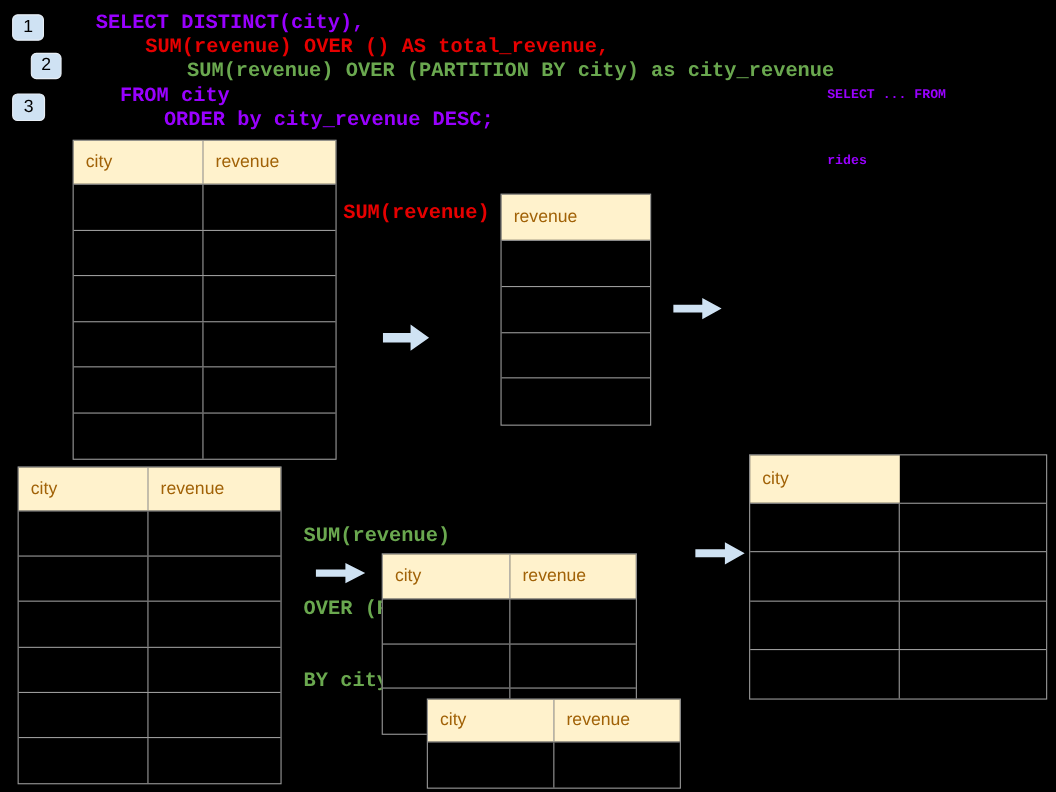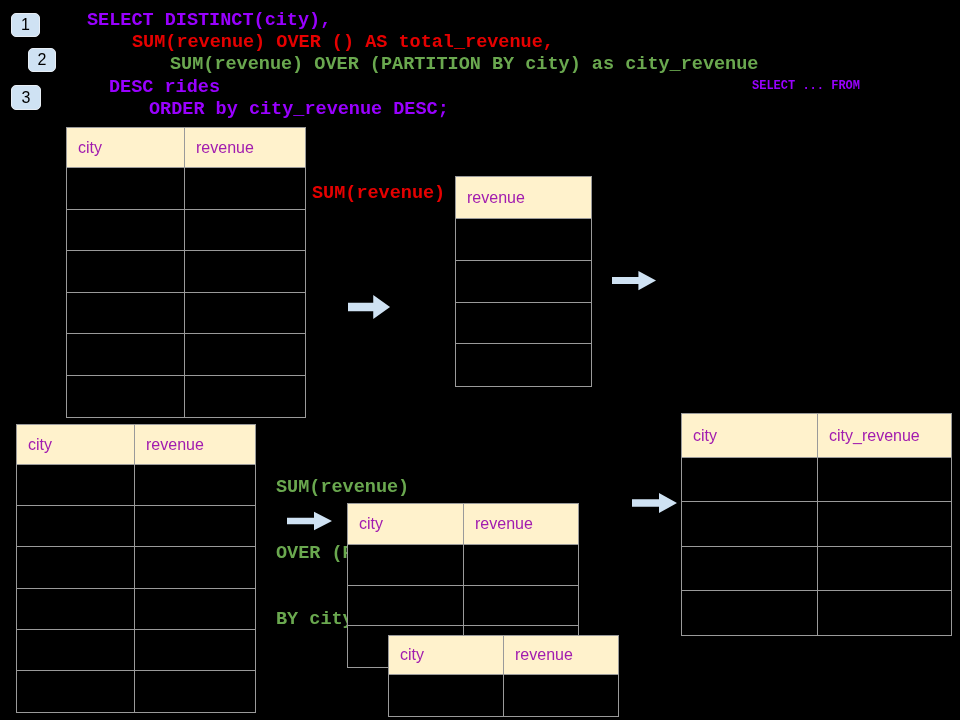--- a/index.html
+++ b/index.html
@@ -17,46 +17,47 @@
   .c-purple{color:var(--purple);}
   .c-red{color:var(--red);}
   .c-green{color:var(--green);}
   
   .tbl{position:absolute;border:1px solid var(--border);box-sizing:border-box;background:#000;}
   .row{display:flex;border-bottom:1px solid var(--border);box-sizing:border-box;}
   .row:last-child{border-bottom:none;}
   .cell{box-sizing:border-box;border-right:1px solid var(--border);}
   .cell:last-child{border-right:none;}
   .row.hdr .cell{background:var(--header_fill);display:flex;align-items:center;
-                 padding-left:11px;font-size:16px;color:#a21caf;}
+                 padding-left:11px;font-size:16px;color:#a16207;}
   .grow{flex:1;}
 </style>
 </head>
 <body>
 
 <div class="canvas">
 
   <div class="badge" style="left:11px;top:13px;width:29px;height:24px;">
       <span>1</span>
     </div>
   <div class="badge" style="left:28px;top:48px;width:28px;height:24px;">
       <span>2</span>
     </div>
   <div class="badge" style="left:11px;top:85px;width:30px;height:25px;">
       <span>3</span>
     </div>
 
   <div class="code c-purple" style="left:87px;top:10px;">SELECT DISTINCT(city),</div>
   <div class="code c-red" style="left:132px;top:32px;">SUM(revenue) OVER () AS total_revenue,</div>
   <div class="code c-green" style="left:132px;top:54px;margin-left:38px;">SUM(revenue) OVER (PARTITION BY city) as city_revenue</div>
-  <div class="code c-purple" style="left:109px;top:77px;">DESC rides</div>
+  <div class="code c-purple" style="left:109px;top:77px;">FROM city</div>
   <div class="code c-purple" style="left:109px;top:99px;margin-left:40px;">ORDER by city_revenue DESC;</div>
 
   <div class="code small c-purple" style="left:752px;top:36px;">
     <div>SELECT ... FROM</div>
+    <div>rides</div>
   </div>
 
   <div class="code c-red" style="left:312px;top:136px;line-height:23px;">
     <div>SUM(revenue)</div>
   </div>
 
   <div class="code c-green" style="left:276px;top:433px;">
     <div>SUM(revenue)</div>
     <div>OVER (PARTITION</div>
     <div>BY city)</div>
@@ -184,21 +185,20 @@
       </div>
   </div>
 
   <svg class="abs" style="left:632px;top:492px;" width="46" height="22" viewBox="0 0 46 24" preserveAspectRatio="none">
     <polygon points="0,8 27,8 27,1 45,12 27,23 27,16 0,16" fill="var(--arrow_fill)"></polygon>
   </svg>
 
   <div class="tbl" style="left:681px;top:413px;width:271px;">
     <div class="row hdr" style="height:44px;">
       <div class="cell" style="width:136px;">city</div>
-      <div class="cell grow">city_revenue</div>
     </div>
     <div class="row" style="height:44.25px;">
         <div class="cell" style="width:136px;"></div>
         <div class="cell grow"></div>
       </div>
     <div class="row" style="height:44.25px;">
         <div class="cell" style="width:136px;"></div>
         <div class="cell grow"></div>
       </div>
     <div class="row" style="height:44.25px;">

